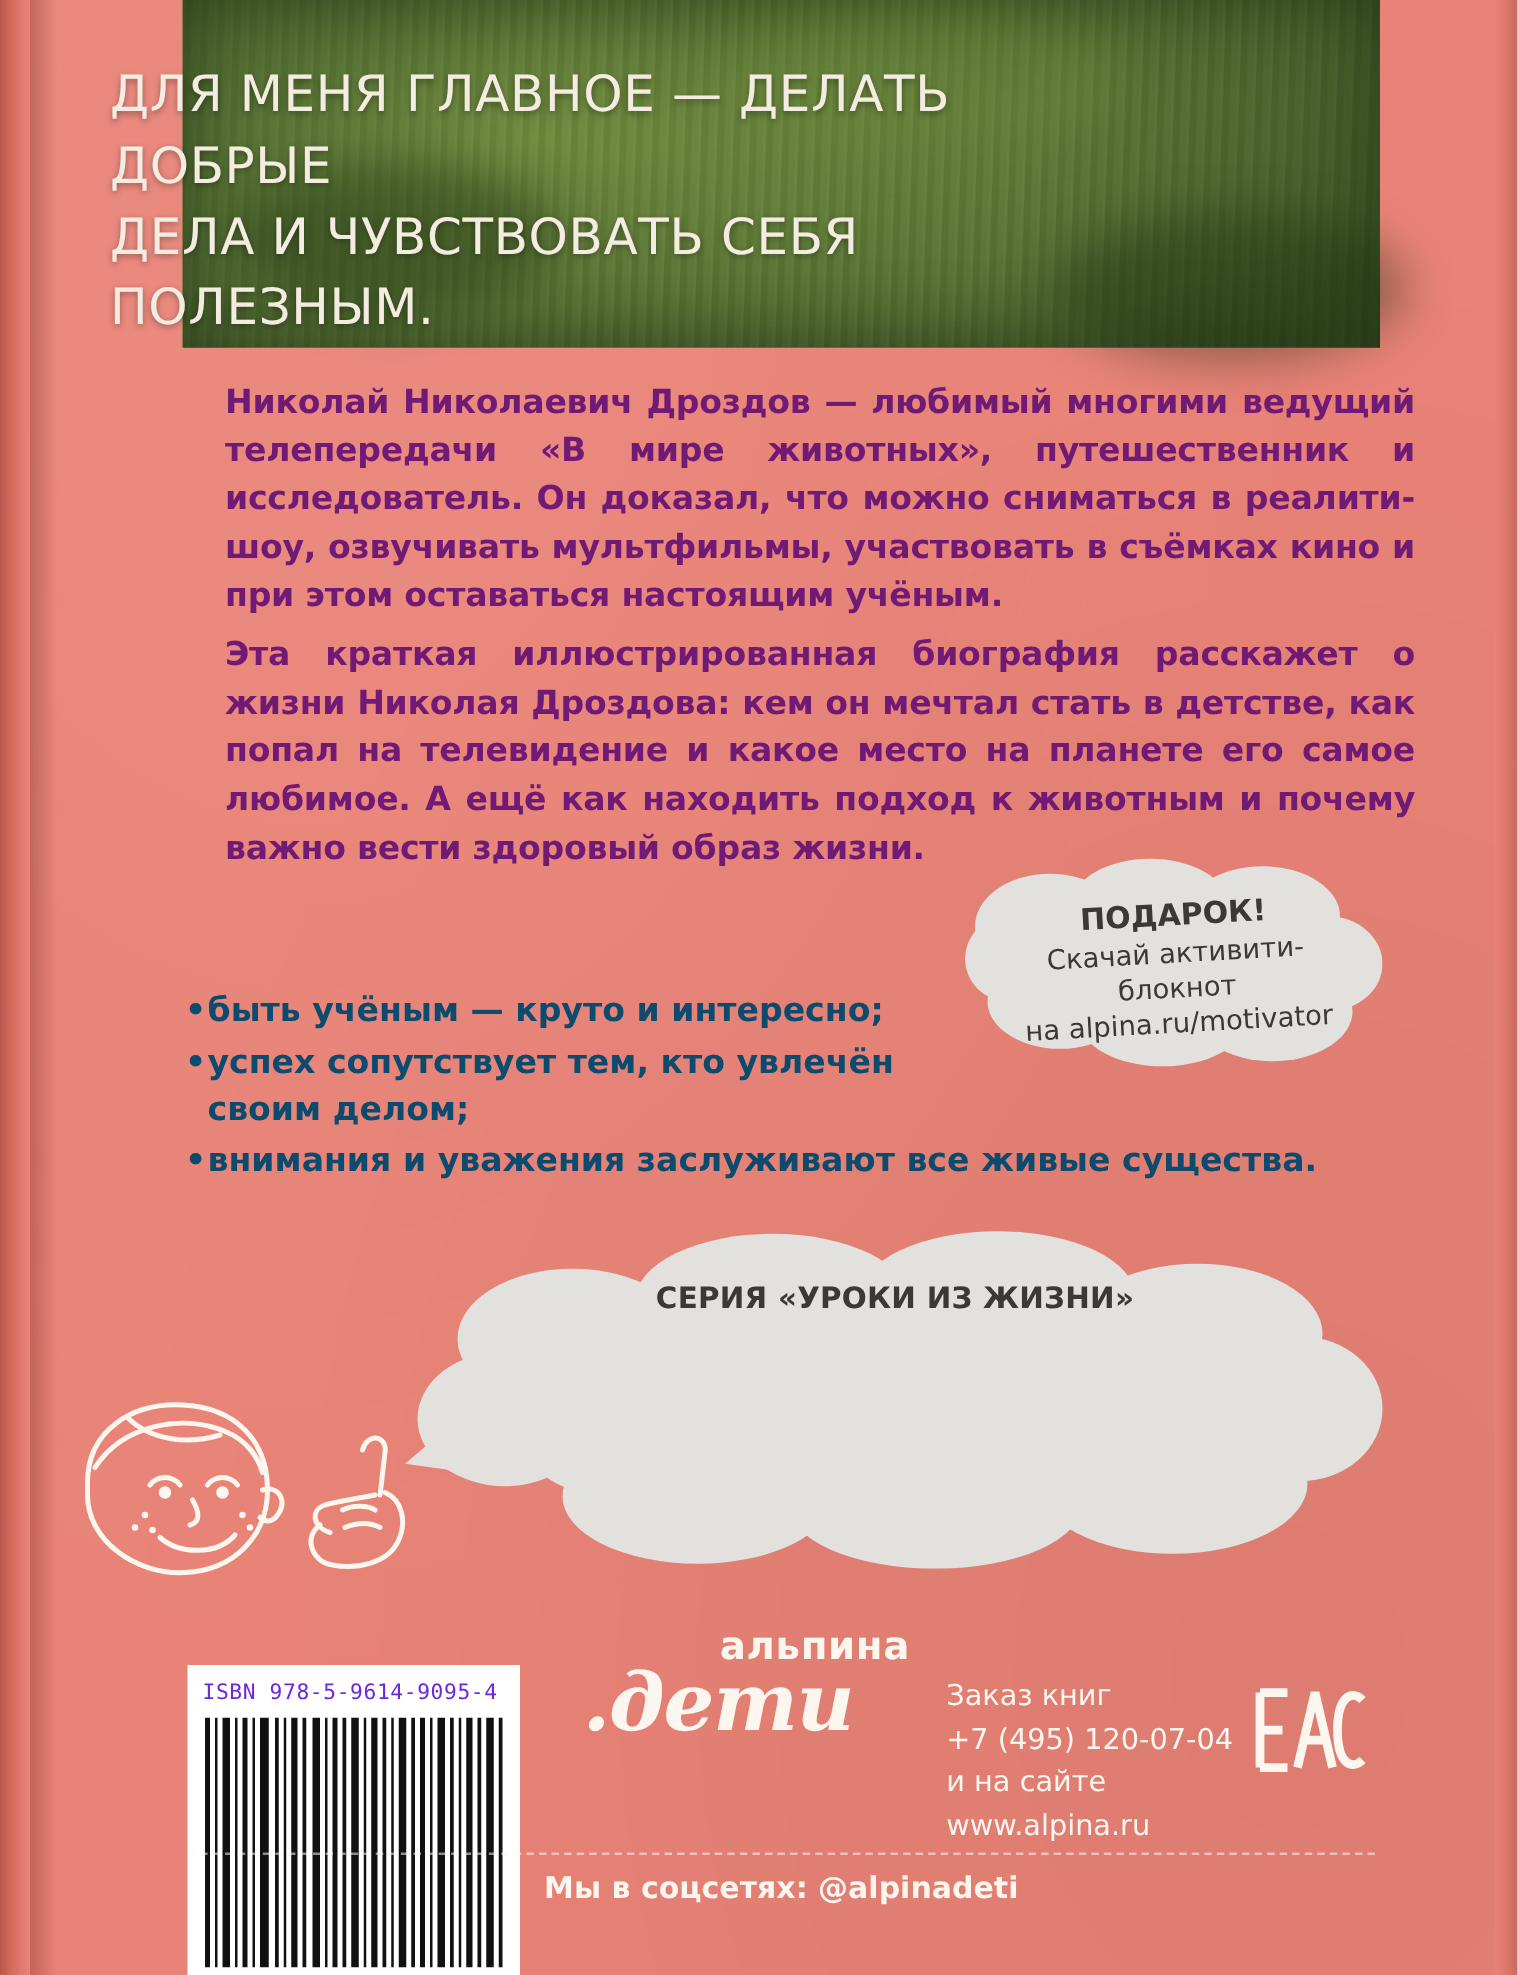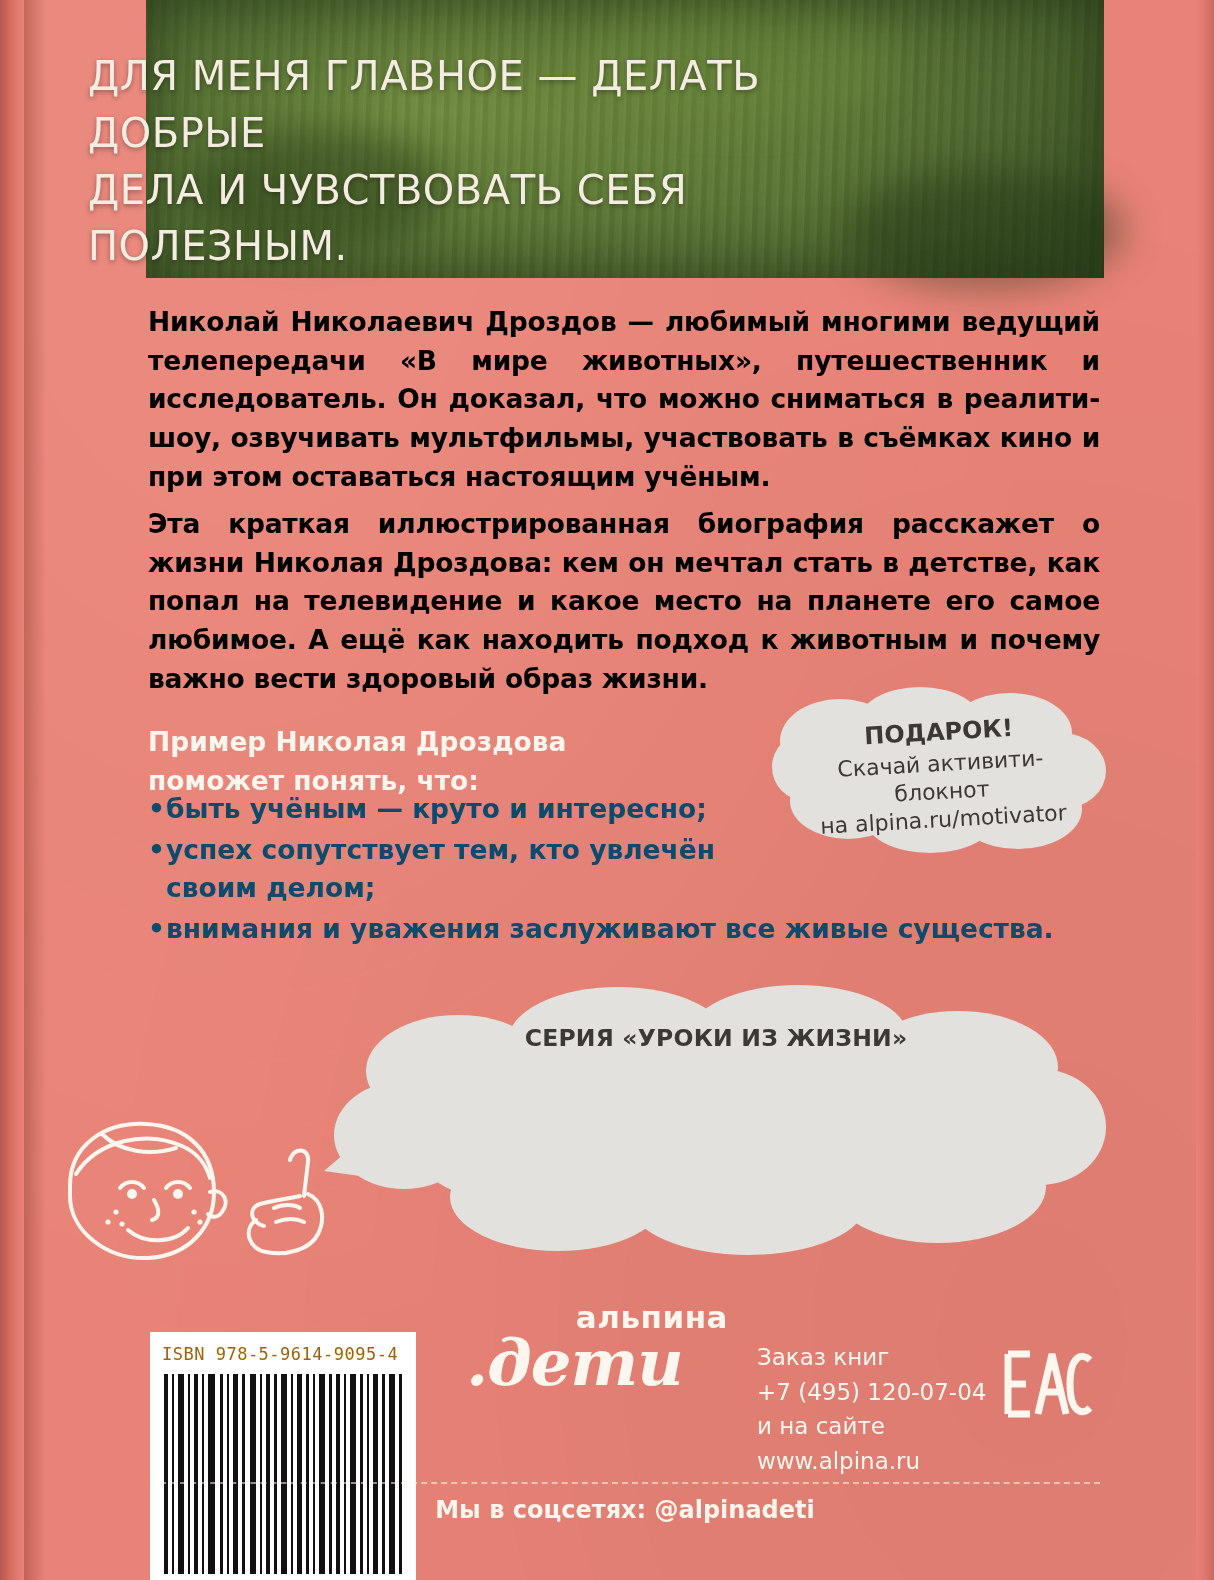--- a/index.html
+++ b/index.html
@@ -114,27 +114,28 @@
     font-family: "DejaVu Sans", sans-serif;
     font-size: 27px;
     font-weight: bold;
     letter-spacing: 0.3px;
     text-shadow: 0 2px 4px rgba(0,0,0,0.35);
   }
 
   
   .body-par {
     position: absolute;
-    color: #000000;
+    color: #701a75;
     font-family: "DejaVu Sans", sans-serif;
     font-weight: bold;
     font-size: 26.5px;
     line-height: 1.46;
     letter-spacing: -0.2px;
     text-align: justify;
+    margin-left: 32px;
   }
   #par1 { left: 148px; top: 303px;  width: 952px; }
   #par2 { left: 148px; top: 505px;  width: 952px; }
 
   #par3-intro {
     position: absolute;
     left: 148px;
     top: 723px;
     width: 560px;
     color: #fdf6ee;
@@ -238,21 +239,21 @@
     height: 248px;
     background: #ffffff;
     padding: 0;
   }
   #isbn-text {
     position: absolute;
     left: 12px;
     top: 12px;
     font-family: "DejaVu Sans Mono", monospace;
     font-size: 17px;
-    color: #a16207;
+    color: #6d28d9;
     letter-spacing: 0.5px;
   }
   #barcode-bars {
     position: absolute;
     left: 12px;
     top: 42px;
     width: 242px;
     height: 200px;
   }
 
@@ -334,22 +335,20 @@
   <div id="quote-band">
     <div class="blotch1"></div>
     <div class="blotch2"></div>
     <div class="blotch3"></div>
   </div>
   <div id="quote-text">Для меня главное — делать добрые
 дела и чувствовать себя полезным.</div>
 
   <div class="body-par" id="par1">Николай Николаевич Дроздов — любимый многими ведущий телепередачи «В мире животных», путешественник и исследователь. Он доказал, что можно сниматься в реалити-шоу, озвучивать мультфильмы, участвовать в съёмках кино и при этом оставаться настоящим учёным.</div>
   <div class="body-par" id="par2">Эта краткая иллюстрированная биография расскажет о жизни Николая Дроздова: кем он мечтал стать в детстве, как попал на телевидение и какое место на планете его самое любимое. А ещё как находить подход к животным и почему важно вести здоровый образ жизни.</div>
-  <div id="par3-intro">Пример Николая Дроздова
-поможет понять, что:</div>
 
   <ul id="bullets">
     <li>быть учёным — круто и интересно;</li>
     <li style="white-space: pre-line;">успех сопутствует тем, кто увлечён
   своим делом;</li>
     <li>внимания и уважения заслуживают все живые существа.</li>
   </ul>
 
   <div id="gift-cloud">
     <svg class="cloud-svg" viewBox="0 0 336 172" preserveAspectRatio="none">

